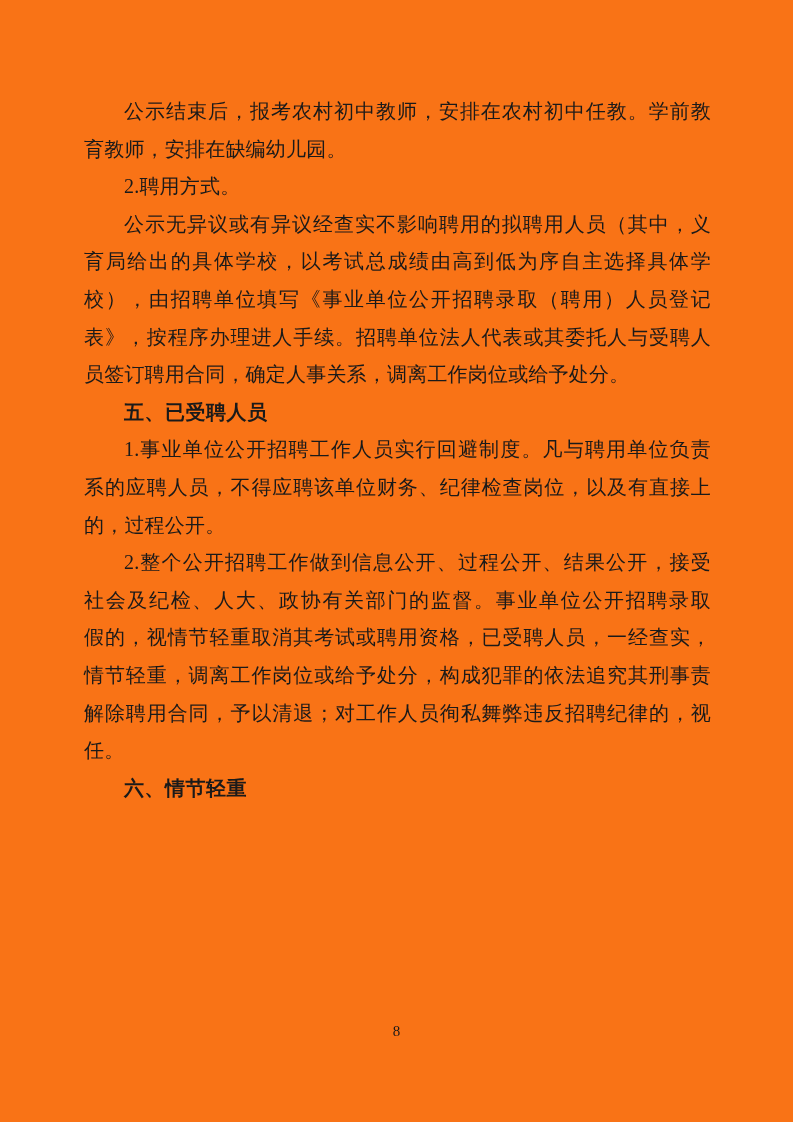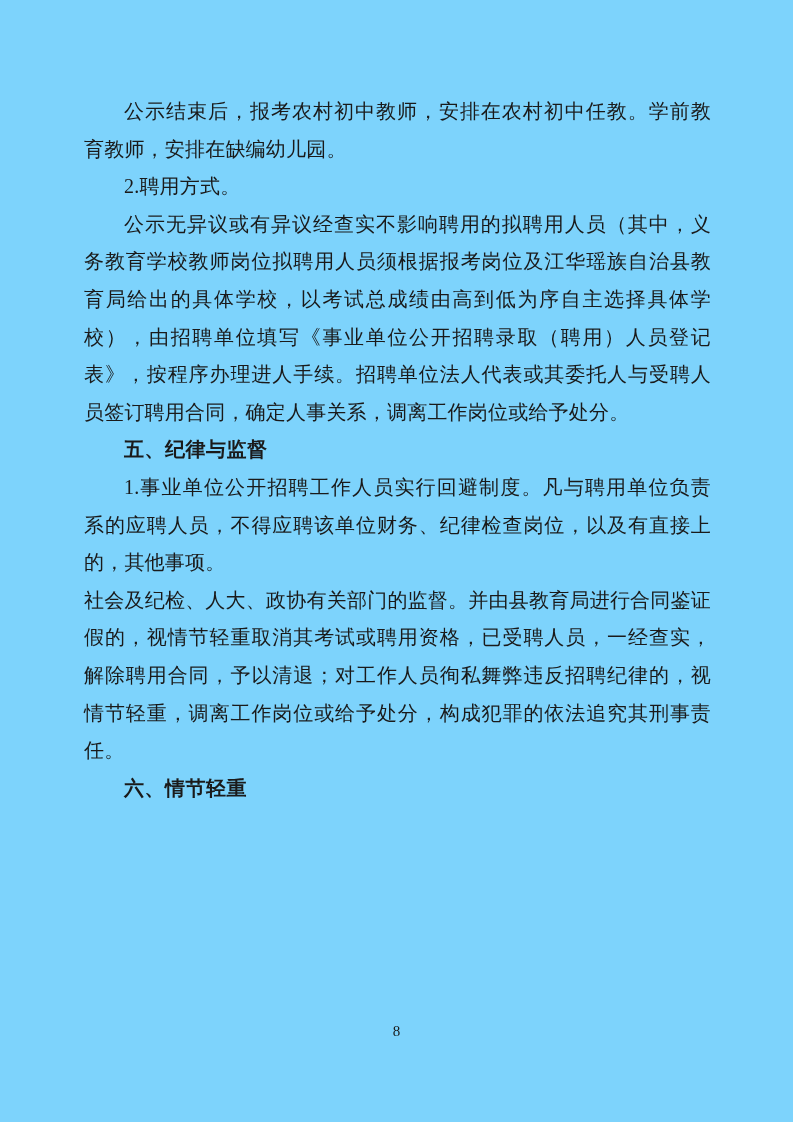--- a/index.html
+++ b/index.html
@@ -4,21 +4,21 @@
 <style>
   html, body {
     margin: 0;
     padding: 0;
     background: #ffffff;
   }
   .page {
     position: relative;
     width: 793px;
     height: 1122px;
-    background: #7dd3fc;
+    background: #f97316;
     color: #1a1a1a;
     font-family: "Liberation Serif", "DejaVu Serif", serif;
     overflow: hidden;
   }
   .text-block {
     position: absolute;
     left: 84px;
     top: 93px;
     width: 627px;
   }
@@ -62,36 +62,36 @@
 
 <div class="page">
   <div class="text-block">
 
     <div class="line full indent">公示结束后，报考农村初中教师，安排在农村初中任教。学前教</div>
     <div class="line last">育教师，安排在缺编幼儿园。</div>
 
     <div class="line last indent">2.聘用方式。</div>
 
     <div class="line full indent">公示无异议或有异议经查实不影响聘用的拟聘用人员（其中，义</div>
-    <div class="line full">务教育学校教师岗位拟聘用人员须根据报考岗位及江华瑶族自治县教</div>
     <div class="line full">育局给出的具体学校，以考试总成绩由高到低为序自主选择具体学</div>
     <div class="line full">校），由招聘单位填写《事业单位公开招聘录取（聘用）人员登记</div>
     <div class="line full">表》，按程序办理进人手续。招聘单位法人代表或其委托人与受聘人</div>
     <div class="line last">员签订聘用合同，确定人事关系，调离工作岗位或给予处分。</div>
 
-    <div class="line heading indent">五、纪律与监督</div>
+    <div class="line heading indent">五、已受聘人员</div>
 
     <div class="line full indent">1.事业单位公开招聘工作人员实行回避制度。凡与聘用单位负责</div>
     <div class="line full">系的应聘人员，不得应聘该单位财务、纪律检查岗位，以及有直接上</div>
-    <div class="line last">的，其他事项。</div>
+    <div class="line last">的，过程公开。</div>
 
-    <div class="line full">社会及纪检、人大、政协有关部门的监督。并由县教育局进行合同鉴证</div>
+    <div class="line full indent">2.整个公开招聘工作做到信息公开、过程公开、结果公开，接受</div>
+    <div class="line full">社会及纪检、人大、政协有关部门的监督。事业单位公开招聘录取</div>
     <div class="line full">假的，视情节轻重取消其考试或聘用资格，已受聘人员，一经查实，</div>
+    <div class="line full">情节轻重，调离工作岗位或给予处分，构成犯罪的依法追究其刑事责</div>
     <div class="line full">解除聘用合同，予以清退；对工作人员徇私舞弊违反招聘纪律的，视</div>
-    <div class="line full">情节轻重，调离工作岗位或给予处分，构成犯罪的依法追究其刑事责</div>
     <div class="line last">任。</div>
 
     <div class="line heading indent">六、情节轻重</div>
 
   </div>
 
   <div class="footer">
     <span>8</span>
   </div>
 </div>

